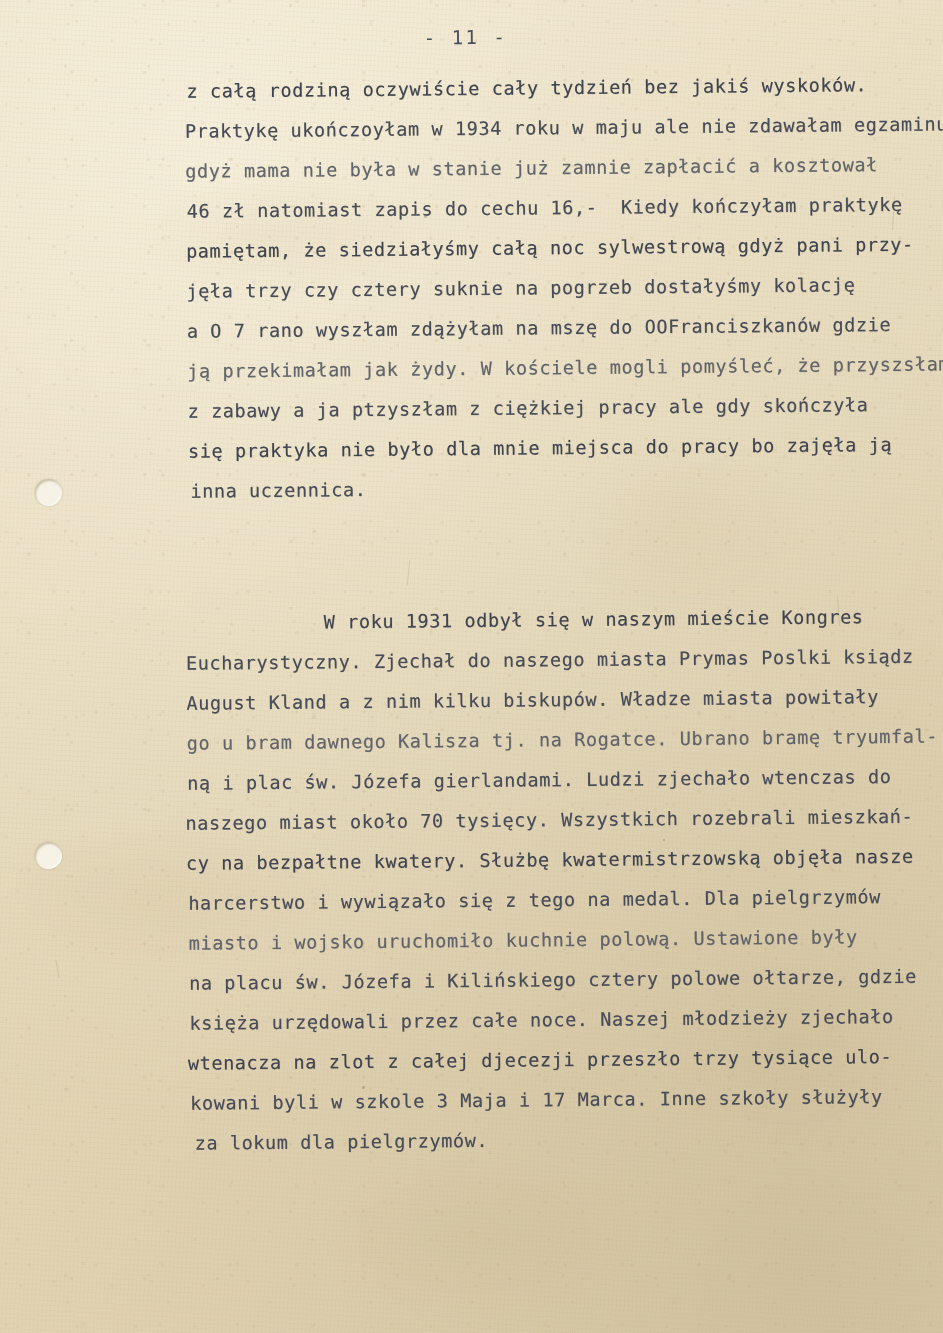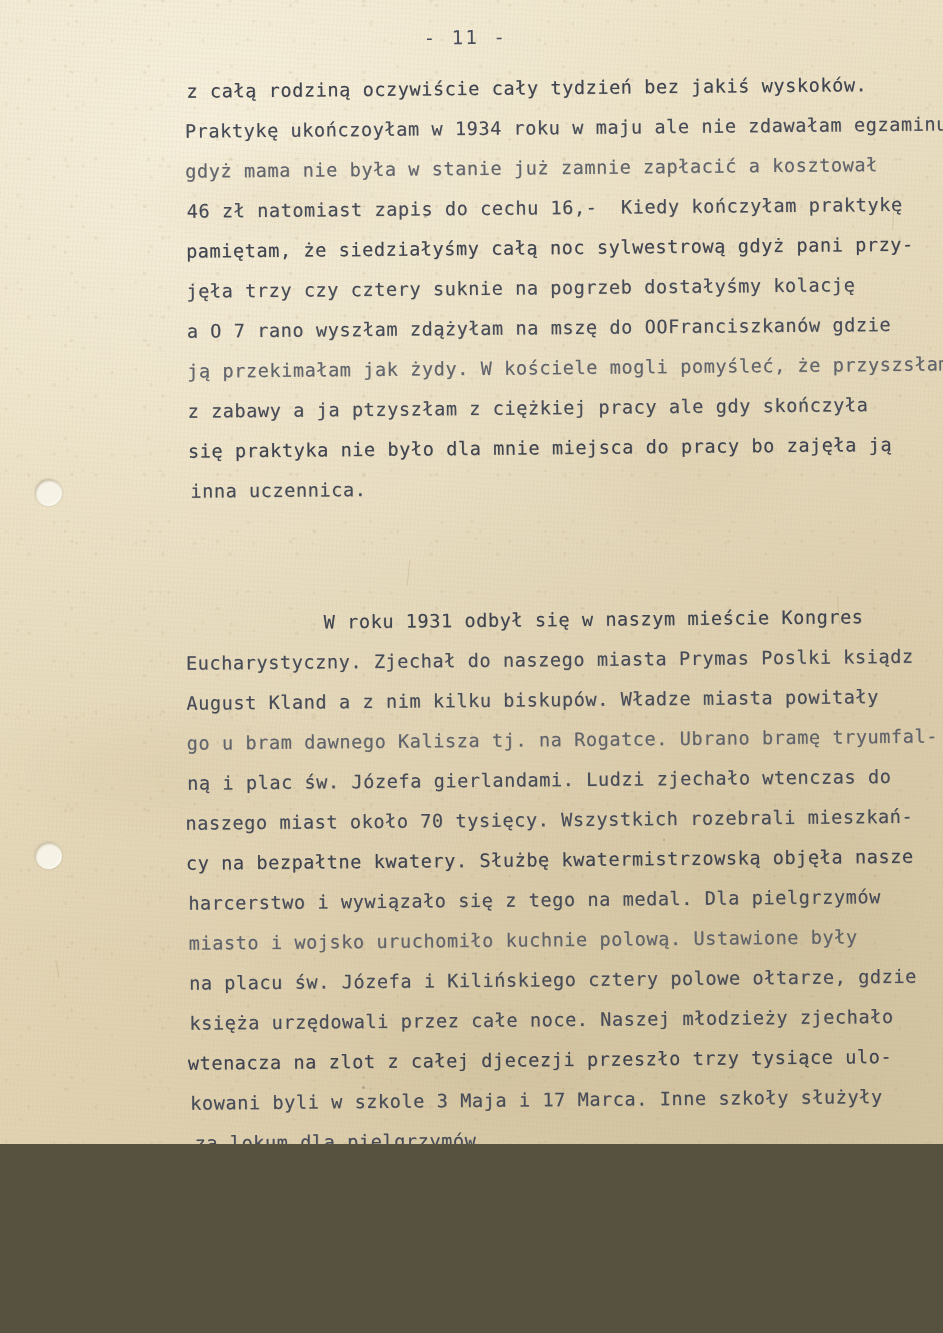--- a/index.html
+++ b/index.html
@@ -4,21 +4,21 @@
 <style>
   html, body {
     margin: 0;
     padding: 0;
     background: #56523f;
   }
 
   .page {
     position: relative;
     width: 943px;
-    height: 1144px;
+    height: 1333px;
     overflow: hidden;
     background:
       radial-gradient(ellipse 130% 110% at 22% 12%,
         rgba(255,252,240,0.50) 0%,
         rgba(255,250,235,0.16) 38%,
         rgba(0,0,0,0.0) 66%),
       radial-gradient(ellipse 150% 130% at 85% 95%,
         rgba(120,98,52,0.18) 0%,
         rgba(120,98,52,0.05) 45%,
         rgba(0,0,0,0) 75%),

